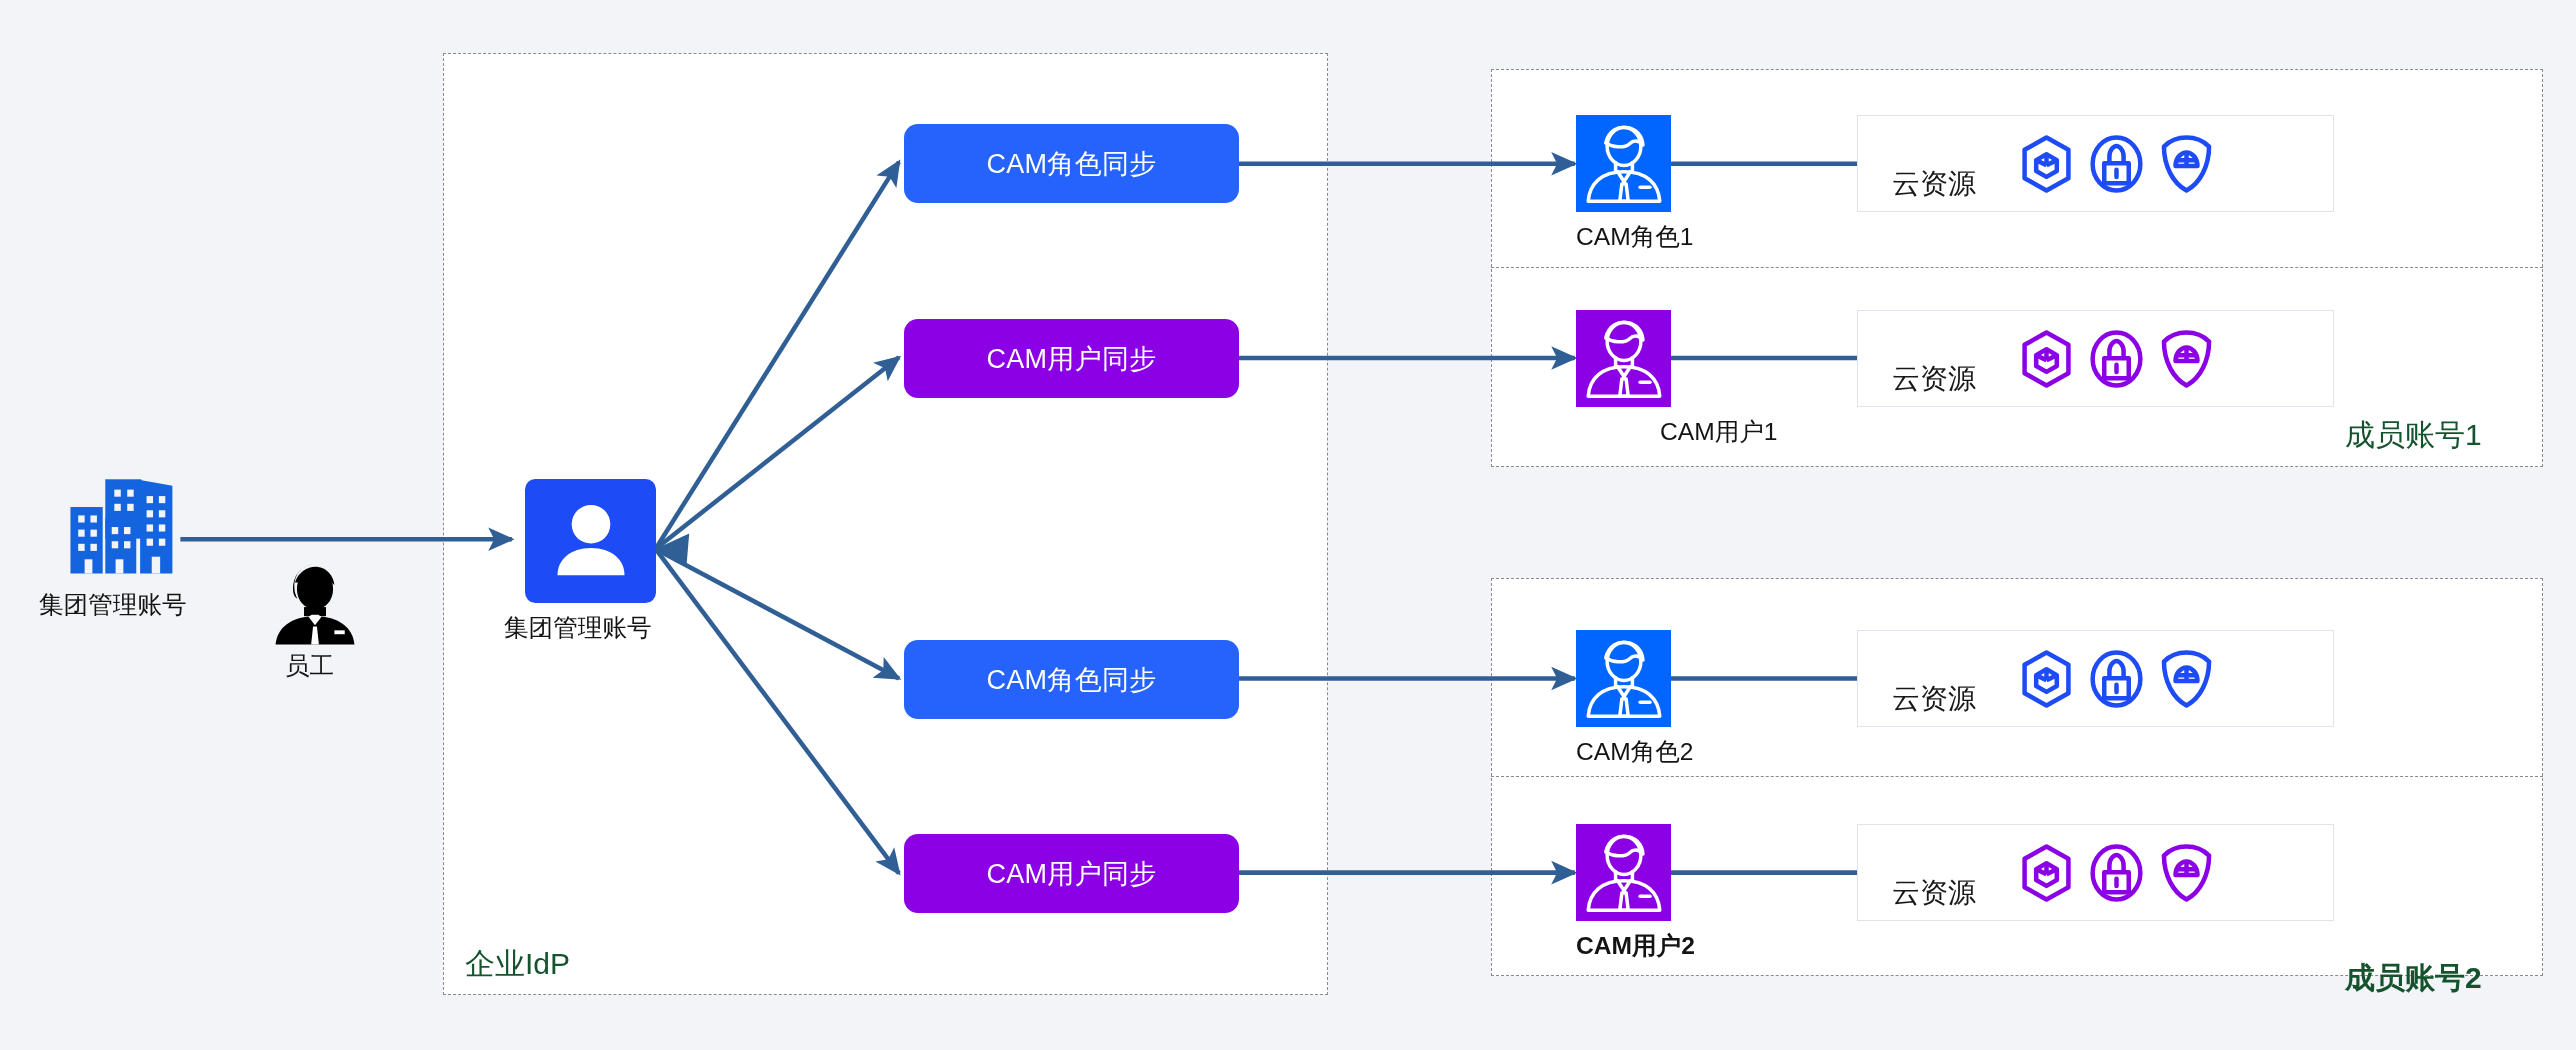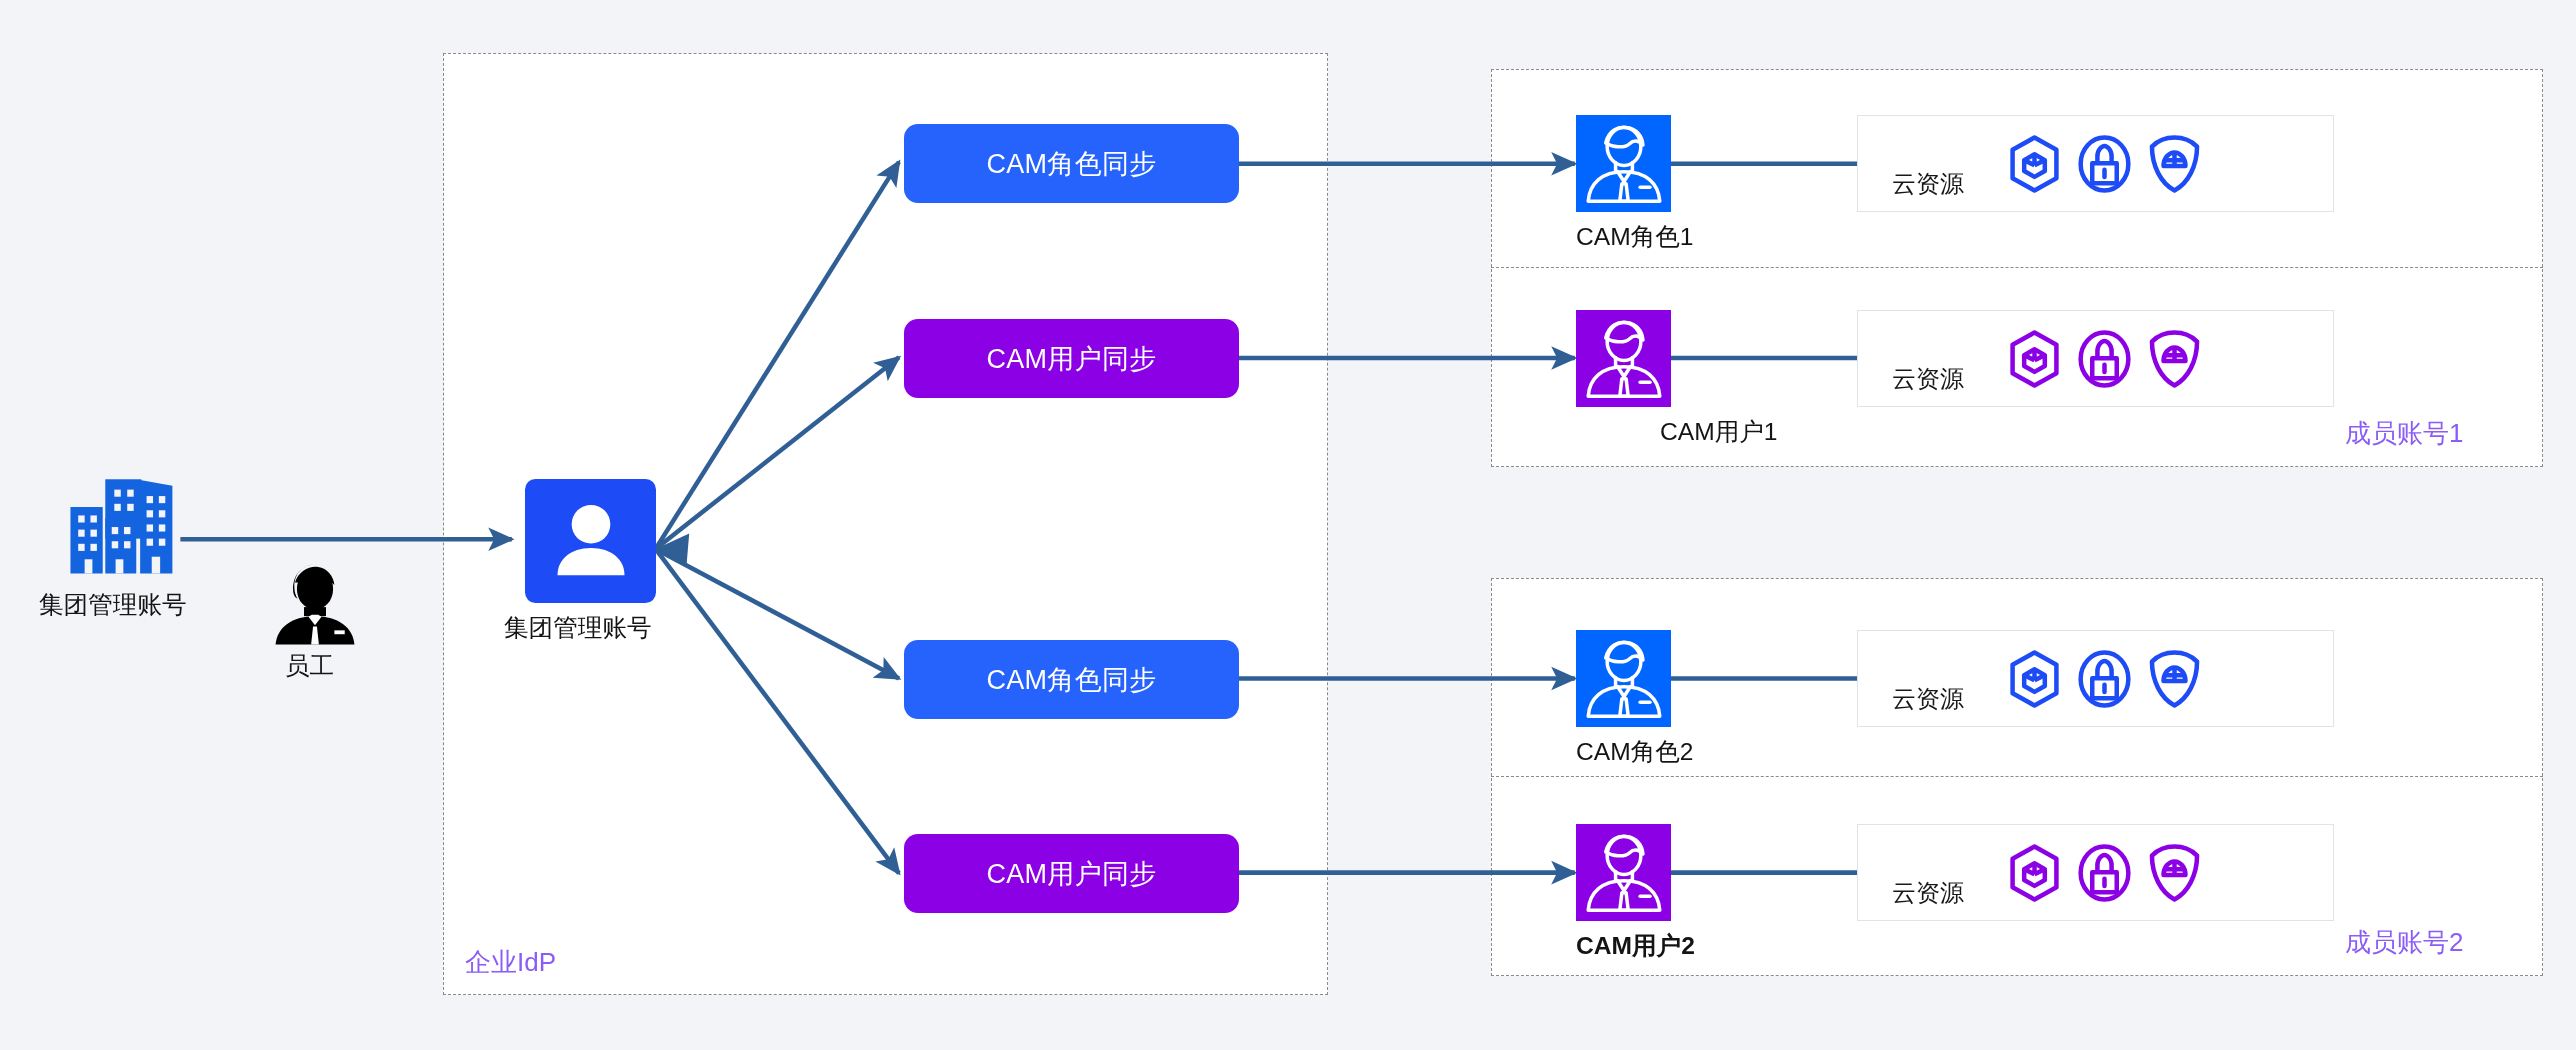--- a/index.html
+++ b/index.html
@@ -26,22 +26,22 @@
     border: 1.9px dashed #8a8a8a;
     box-sizing: border-box;
   }
   .group-divider {
     position: absolute;
     border-top: 1.9px dashed #8a8a8a;
     box-sizing: border-box;
   }
   .group-label {
     position: absolute;
-    color: #8b5cf6;
-    font-size: 26px;
+    color: #14532d;
+    font-size: 30px;
     line-height: 1;
     white-space: nowrap;
   }
 
   
   .sync-pill {
     position: absolute;
     display: flex;
     align-items: center;
     justify-content: center;
@@ -78,21 +78,21 @@
     background: #ffffff;
     border: 1.3px solid #dfe3ea;
     box-sizing: border-box;
     display: flex;
     align-items: center;
     gap: 22px;
     padding-left: 34px;
   }
   .res-label {
     color: #181818;
-    font-size: 24px;
+    font-size: 28px;
     white-space: nowrap;
     margin-right: 22px;
     margin-top: 40px;
   }
   .res-icons { display: flex; align-items: center; gap: 17px; }
 
   svg { display: block; }
   .edge-layer {
     position: absolute;
     left: 0; top: 0;
@@ -109,21 +109,21 @@
   <div class="group-box" style="left:443px; top:53px; width:885px; height:942px;"></div>
 
   <div class="group-label" style="left:465px; top:949px;">企业IdP</div>
 
   <div class="group-box" style="left:1491px; top:69px; width:1052px; height:398px;"></div>
   <div class="group-divider" style="left:1491px; top:267px; width:1052px;"></div>
   <div class="group-label" style="left:2345px; top:420px;">成员账号1</div>
 
   <div class="group-box" style="left:1491px; top:578px; width:1052px; height:398px;"></div>
   <div class="group-divider" style="left:1491px; top:776px; width:1052px;"></div>
-  <div class="group-label" style="left:2345px; top:929px;">成员账号2</div>
+  <div class="group-label" style="left:2345px; top:963px;font-weight:bold;">成员账号2</div>
 
   <svg class="edge-layer" viewBox="0 0 3978 1622" xmlns="http://www.w3.org/2000/svg">
     <defs>
       <marker id="arw" markerWidth="6" markerHeight="6" refX="5.2" refY="3" orient="auto" markerUnits="strokeWidth">
         <path d="M0,0.4 L5.8,3 L0,5.6 L1.3,3 Z" fill="#2f5f94"></path>
       </marker>
       <marker id="arwback" markerWidth="6" markerHeight="6" refX="0.6" refY="3" orient="auto" markerUnits="strokeWidth">
         <path d="M6,0.4 L0.2,3 L6,5.6 L4.7,3 Z" fill="#2f5f94"></path>
       </marker>
     </defs>

